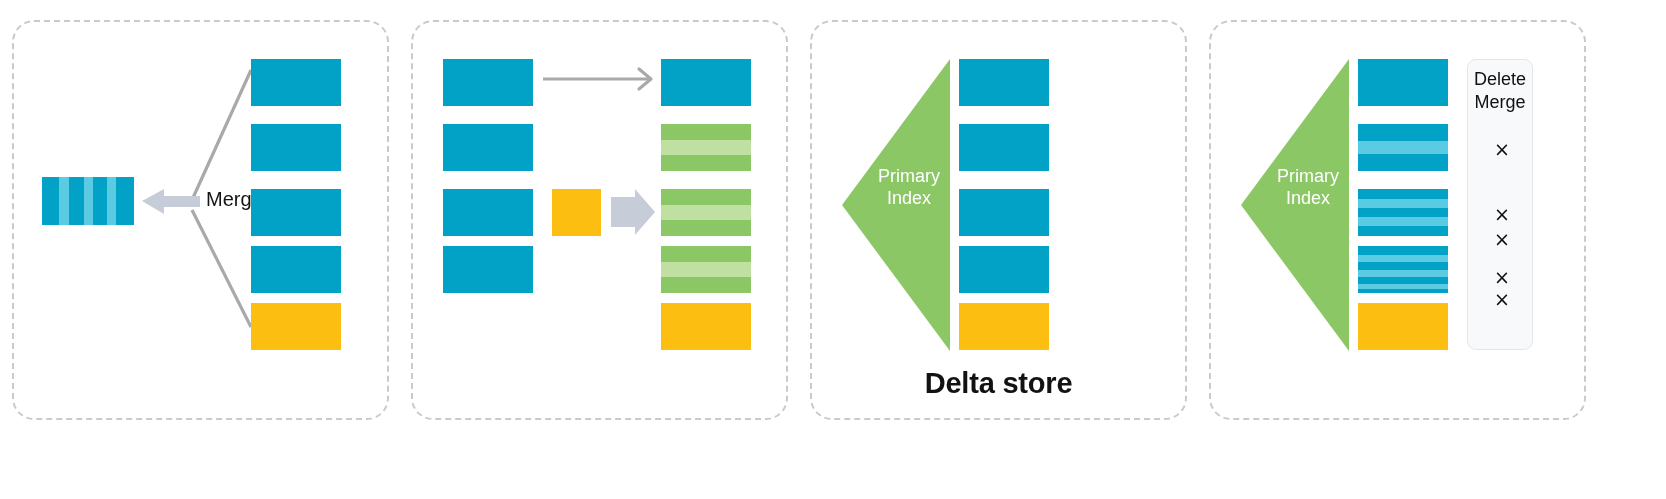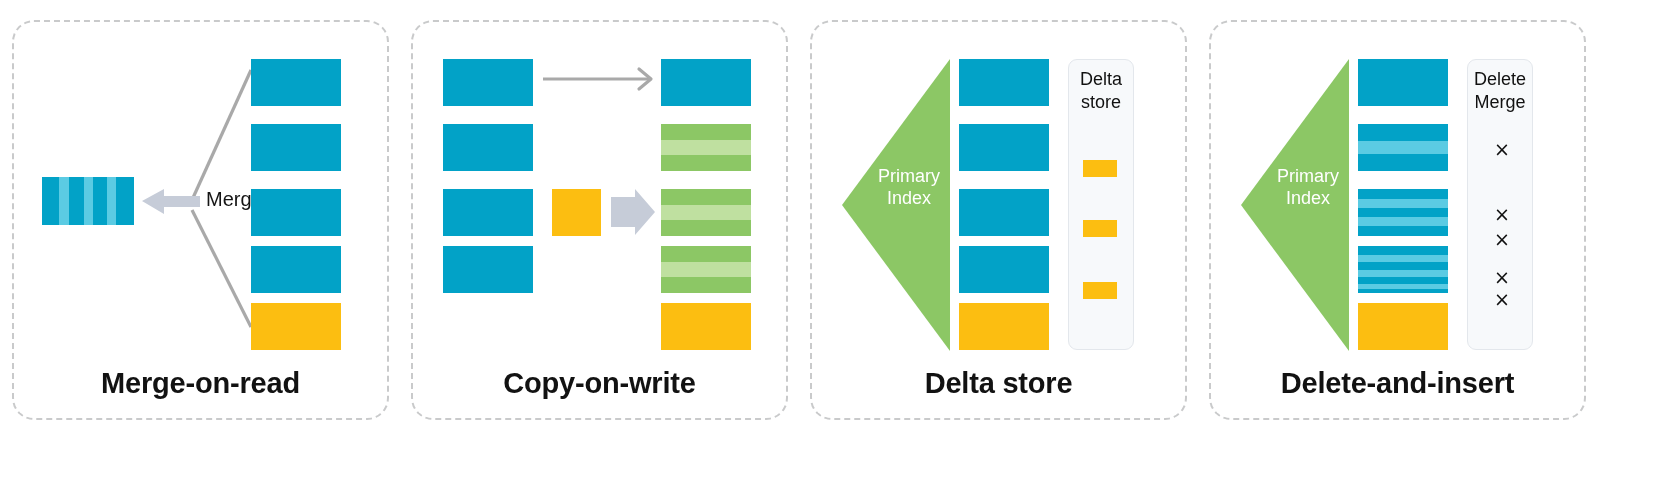--- a/index.html
+++ b/index.html
@@ -138,21 +138,20 @@
       </svg>
 
       <div class="merge-label" style="left:192px;top:166px;">Merge</div>
 
       <div class="blk teal" style="left:237px;top:37px;width:90px;height:47px;"></div>
       <div class="blk teal" style="left:237px;top:102px;width:90px;height:47px;"></div>
       <div class="blk teal" style="left:237px;top:167px;width:90px;height:47px;"></div>
       <div class="blk teal" style="left:237px;top:224px;width:90px;height:47px;"></div>
       <div class="blk yellow" style="left:237px;top:281px;width:90px;height:47px;"></div>
     </div>
-    <div class="panel-title">Merge-on-read</div>
   </div>
 
   <div class="panel">
     <div class="stage">
 
       <div class="blk teal" style="left:30px;top:37px;width:90px;height:47px;"></div>
       <div class="blk teal" style="left:30px;top:102px;width:90px;height:47px;"></div>
       <div class="blk teal" style="left:30px;top:167px;width:90px;height:47px;"></div>
       <div class="blk teal" style="left:30px;top:224px;width:90px;height:47px;"></div>
 
@@ -185,47 +184,39 @@
       </div>
 
       <div class="greenblk" style="left:248px;top:224px;width:90px;height:47px;">
         <i style="height:16px;background:#8cc765;"></i>
         <i style="height:15px;background:#bfe0a0;"></i>
         <i style="height:16px;background:#8cc765;"></i>
       </div>
 
       <div class="blk yellow" style="left:248px;top:281px;width:90px;height:47px;"></div>
     </div>
-    <div class="panel-title">Copy-on-write</div>
   </div>
 
   <div class="panel">
     <div class="stage">
 
       <div class="tri" style="left:30px;top:37px;">
         <svg width="108" height="292" viewBox="0 0 108 292">
           <polygon points="108,0 108,292 0,146" fill="#8cc765"></polygon>
         </svg>
       </div>
       <div class="tri-label" style="left:52px;top:144px;">Primary
 Index</div>
 
       <div class="blk teal" style="left:147px;top:37px;width:90px;height:47px;"></div>
       <div class="blk teal" style="left:147px;top:102px;width:90px;height:47px;"></div>
       <div class="blk teal" style="left:147px;top:167px;width:90px;height:47px;"></div>
       <div class="blk teal" style="left:147px;top:224px;width:90px;height:47px;"></div>
       <div class="blk yellow" style="left:147px;top:281px;width:90px;height:47px;"></div>
 
-      <div class="sidebox" style="left:256px;top:37px;width:66px;height:291px;">
-        <div class="sidebox-title">Delta
-store</div>
-        <div class="chip" style="left:14px;top:100px;width:34px;height:17px;"></div>
-        <div class="chip" style="left:14px;top:160px;width:34px;height:17px;"></div>
-        <div class="chip" style="left:14px;top:222px;width:34px;height:17px;"></div>
-      </div>
     </div>
     <div class="panel-title">Delta store</div>
   </div>
 
   <div class="panel">
     <div class="stage">
 
       <div class="tri" style="left:30px;top:37px;">
         <svg width="108" height="292" viewBox="0 0 108 292">
           <polygon points="108,0 108,292 0,146" fill="#8cc765"></polygon>
@@ -265,16 +256,15 @@
       <div class="sidebox" style="left:256px;top:37px;width:66px;height:291px;">
         <div class="sidebox-title">Delete
 Merge</div>
         <div class="xmark" style="left:26px;top:80px;">×</div>
         <div class="xmark" style="left:26px;top:145px;">×</div>
         <div class="xmark" style="left:26px;top:170px;">×</div>
         <div class="xmark" style="left:26px;top:208px;">×</div>
         <div class="xmark" style="left:26px;top:230px;">×</div>
       </div>
     </div>
-    <div class="panel-title">Delete-and-insert</div>
   </div>
 
 </div>
 
 </body></html>

